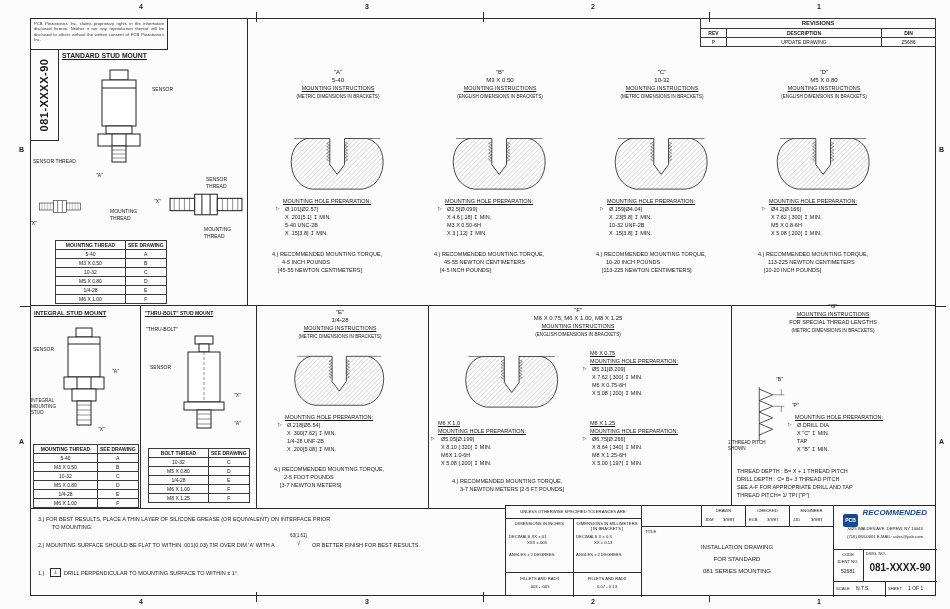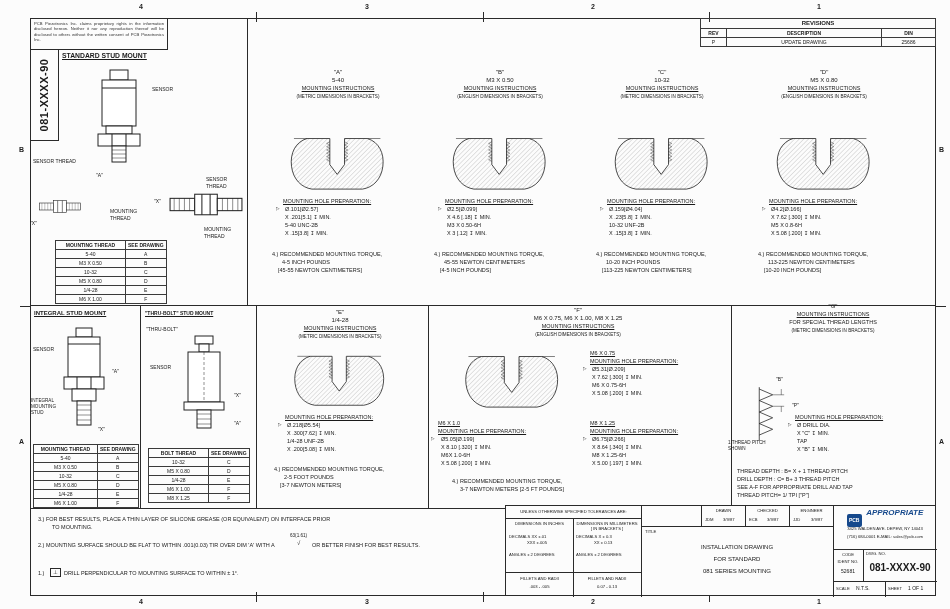--- a/index.html
+++ b/index.html
@@ -482,21 +482,21 @@
     <div class="T T4" style="left:217px;top:11px">3/9/87</div>
     <div class="T T4 C" style="left:240px;top:2px;width:43px">CHECKED</div>
     <div class="T T4" style="left:243px;top:11px">ECB</div>
     <div class="T T4" style="left:261px;top:11px">3/9/87</div>
     <div class="T T4 C" style="left:284px;top:2px;width:43px">ENGINEER</div>
     <div class="T T4" style="left:287px;top:11px">JJD</div>
     <div class="T T4" style="left:305px;top:11px">3/9/87</div>
 
     <div style="position:absolute;left:329px;top:2px;width:100px;text-align:center">
       <span class="logoBox" style="background:#16498c">PCB</span>
-      <span style="font-size:8px;font-weight:700;font-style:italic;color:#16498c;vertical-align:top">APPROPRIATE</span>
+      <span style="font-size:8px;font-weight:700;font-style:italic;color:#16498c;vertical-align:top">RECOMMENDED</span>
     </div>
     <div class="T T4 C" style="left:329px;top:20px;width:100px">3425 WALDEN AVE. DEPEW, NY 14043</div>
     <div class="T T4 C" style="left:329px;top:28px;width:100px">(716) 684-0001 E-MAIL: sales@pcb.com</div>
 
     <div class="T T4" style="left:139px;top:23px">TITLE</div>
     <div class="T T6 C" style="left:151px;top:38px;width:160px">INSTALLATION DRAWING</div>
     <div class="T T6 C" style="left:151px;top:50px;width:160px">FOR STANDARD</div>
     <div class="T T6 C" style="left:151px;top:62px;width:160px">081 SERIES MOUNTING</div>
 
     <div class="T T4 C" style="left:328px;top:46px;width:28px">CODE</div>

